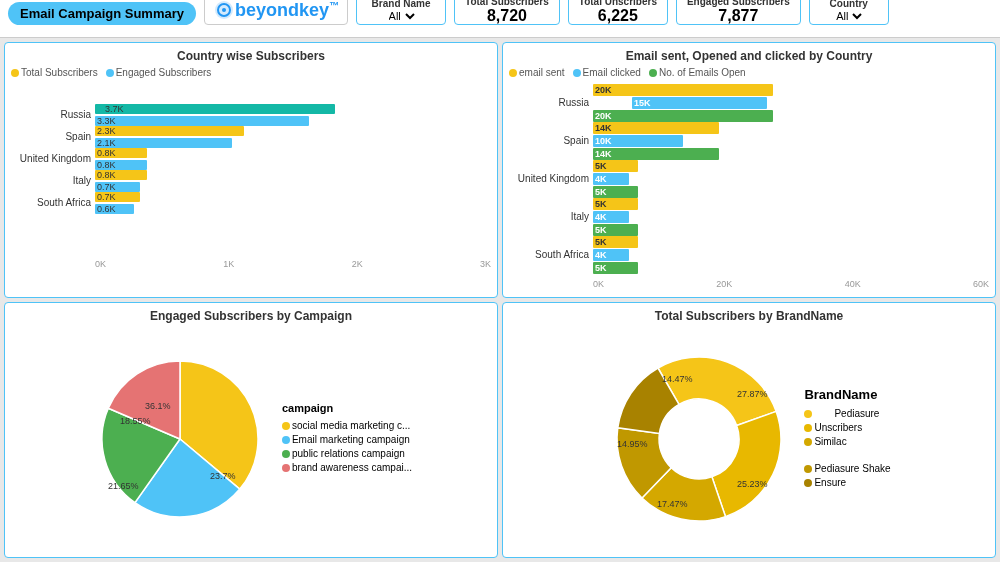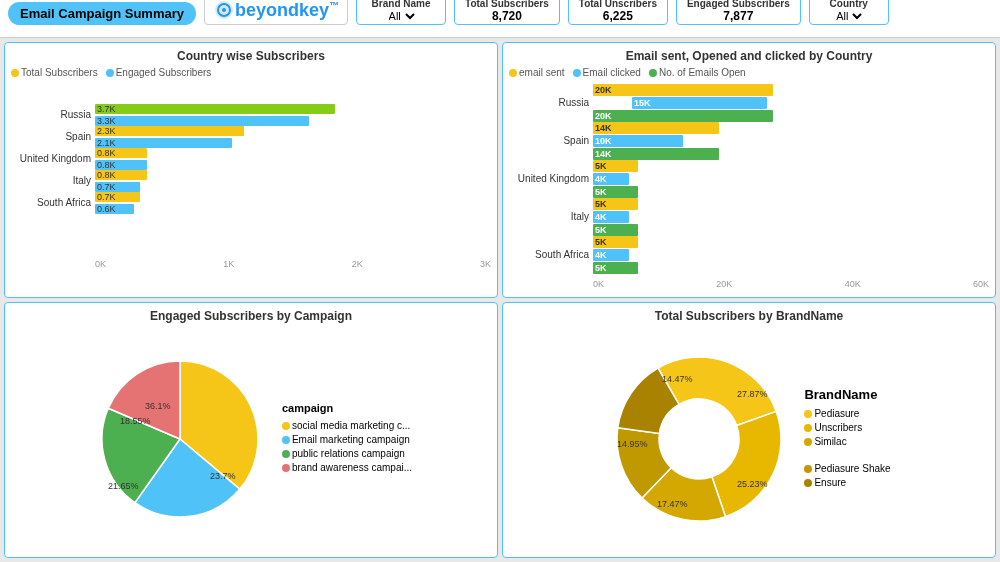--- a/index.html
+++ b/index.html
@@ -12,21 +12,21 @@
     .header-title { background: #4fc3f7; border-radius: 12px; padding: 4px 12px; font-weight: bold; font-size: 13px; color: #000; white-space: nowrap; }
     .logo-area { display: flex; align-items: center; border: 1px solid #ccc; border-radius: 4px; padding: 2px 8px; height: 30px; }
     .logo-text { font-size: 18px; font-weight: bold; color: #2196F3; }
     .logo-tm { font-size: 10px; vertical-align: super; }
     .filter-box { border: 1px solid #4fc3f7; border-radius: 4px; padding: 2px 6px; display: flex; flex-direction: column; align-items: center; min-width: 90px; height: 30px; justify-content: center; }
     .filter-label { font-size: 10px; font-weight: bold; color: #333; }
     .filter-value { display: flex; align-items: center; gap: 4px; font-size: 11px; }
     .filter-value select { border: none; font-size: 11px; outline: none; background: transparent; }
     .stat-box { border: 1px solid #4fc3f7; border-radius: 4px; padding: 2px 10px; display: flex; flex-direction: column; align-items: center; min-width: 100px; height: 30px; justify-content: center; }
     .stat-label { font-size: 10px; font-weight: bold; color: #333; }
-    .stat-value { font-size: 12px; font-weight: bold; color: #000; }
+    .stat-value { font-size: 16px; font-weight: bold; color: #000; }
 
     
     .main { display: flex; flex: 1; gap: 4px; padding: 4px; }
     .left-col { display: flex; flex-direction: column; flex: 1; gap: 4px; }
     .right-col { display: flex; flex-direction: column; flex: 1; gap: 4px; }
 
     
     .chart-panel { background: #fff; border: 1px solid #4fc3f7; border-radius: 4px; padding: 6px; flex: 1; display: flex; flex-direction: column; }
     .chart-title { font-weight: bold; font-size: 12px; text-align: center; color: #333; margin-bottom: 4px; }
     .chart-legend { display: flex; gap: 8px; font-size: 10px; color: #555; margin-bottom: 4px; flex-wrap: wrap; }
@@ -131,21 +131,21 @@
             <span>Engaged Subscribers</span>
           </div>
         </div>
         <div class="bar-chart">
 
           <div id="country-bars">
               <div class="bar-row">
     <div class="bar-label">Russia</div>
     <div class="bar-group">
       <div class="bar-container">
-        <div class="bar" style="width:240px;background:#84cc16;">
+        <div class="bar" style="width:240px;background:#14b8a6;padding-left:8px;">
           <span class="bar-val" style="color:#333;">3.7K</span>
         </div>
       </div>
       <div class="bar-container">
         <div class="bar" style="width:214.05405405405406px;background:#4fc3f7;">
           <span class="bar-val" style="color:#333;">3.3K</span>
         </div>
       </div>
     </div>
   </div>
@@ -375,21 +375,21 @@
 
             <text x="130" y="50" font-size="9" fill="#333">27.87%</text>
             <text x="130" y="140" font-size="9" fill="#333">25.23%</text>
             <text x="50" y="160" font-size="9" fill="#333">17.47%</text>
             <text x="10" y="100" font-size="9" fill="#333">14.95%</text>
             <text x="55" y="35" font-size="9" fill="#333">14.47%</text>
           </svg>
           <div class="donut-legend">
             <div class="donut-legend-title">BrandName</div>
             <div id="donut-legend-items">
-                <div class="legend-item" style="margin-bottom: 3px;">
+                <div class="legend-item" style="margin-bottom: 3px; gap: 20px;">
                   <span class="legend-dot" style="background:#f5c518;"></span>
                   <span>Pediasure</span>
                 </div>
                 <div class="legend-item" style="margin-bottom: 3px;">
                   <span class="legend-dot" style="background:#e8b800;"></span>
                   <span>Unscribers</span>
                 </div>
                 <div class="legend-item" style="margin-bottom: 16px;">
                   <span class="legend-dot" style="background:#d4a800;"></span>
                   <span>Similac</span>

